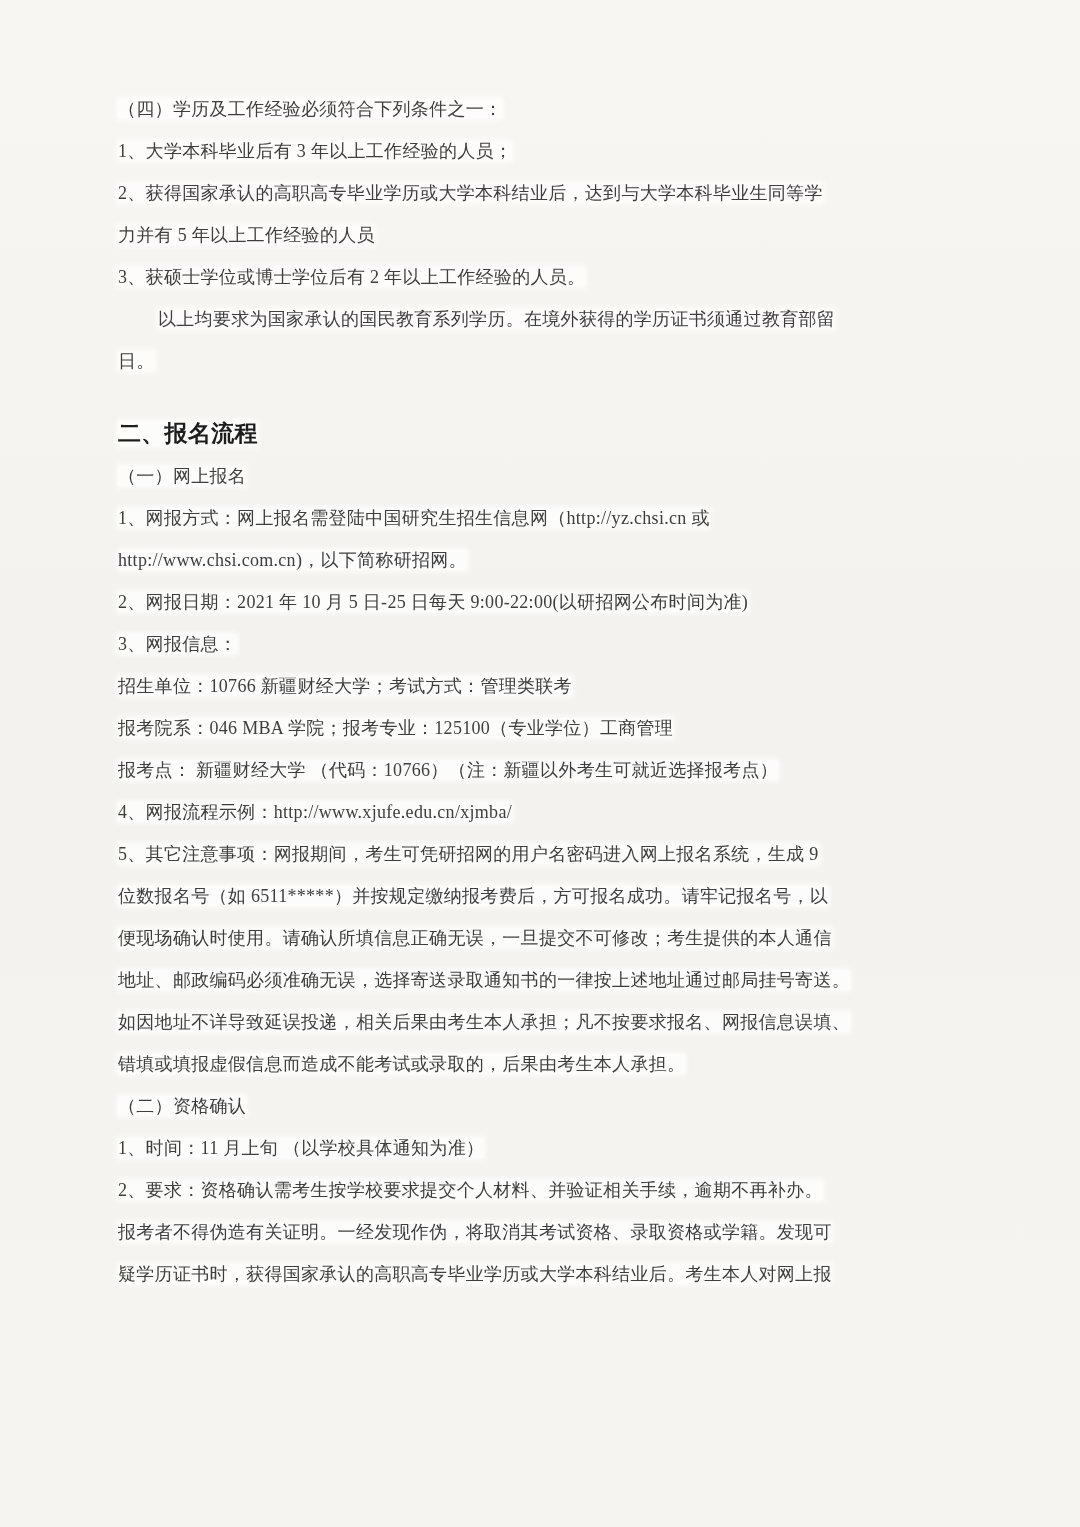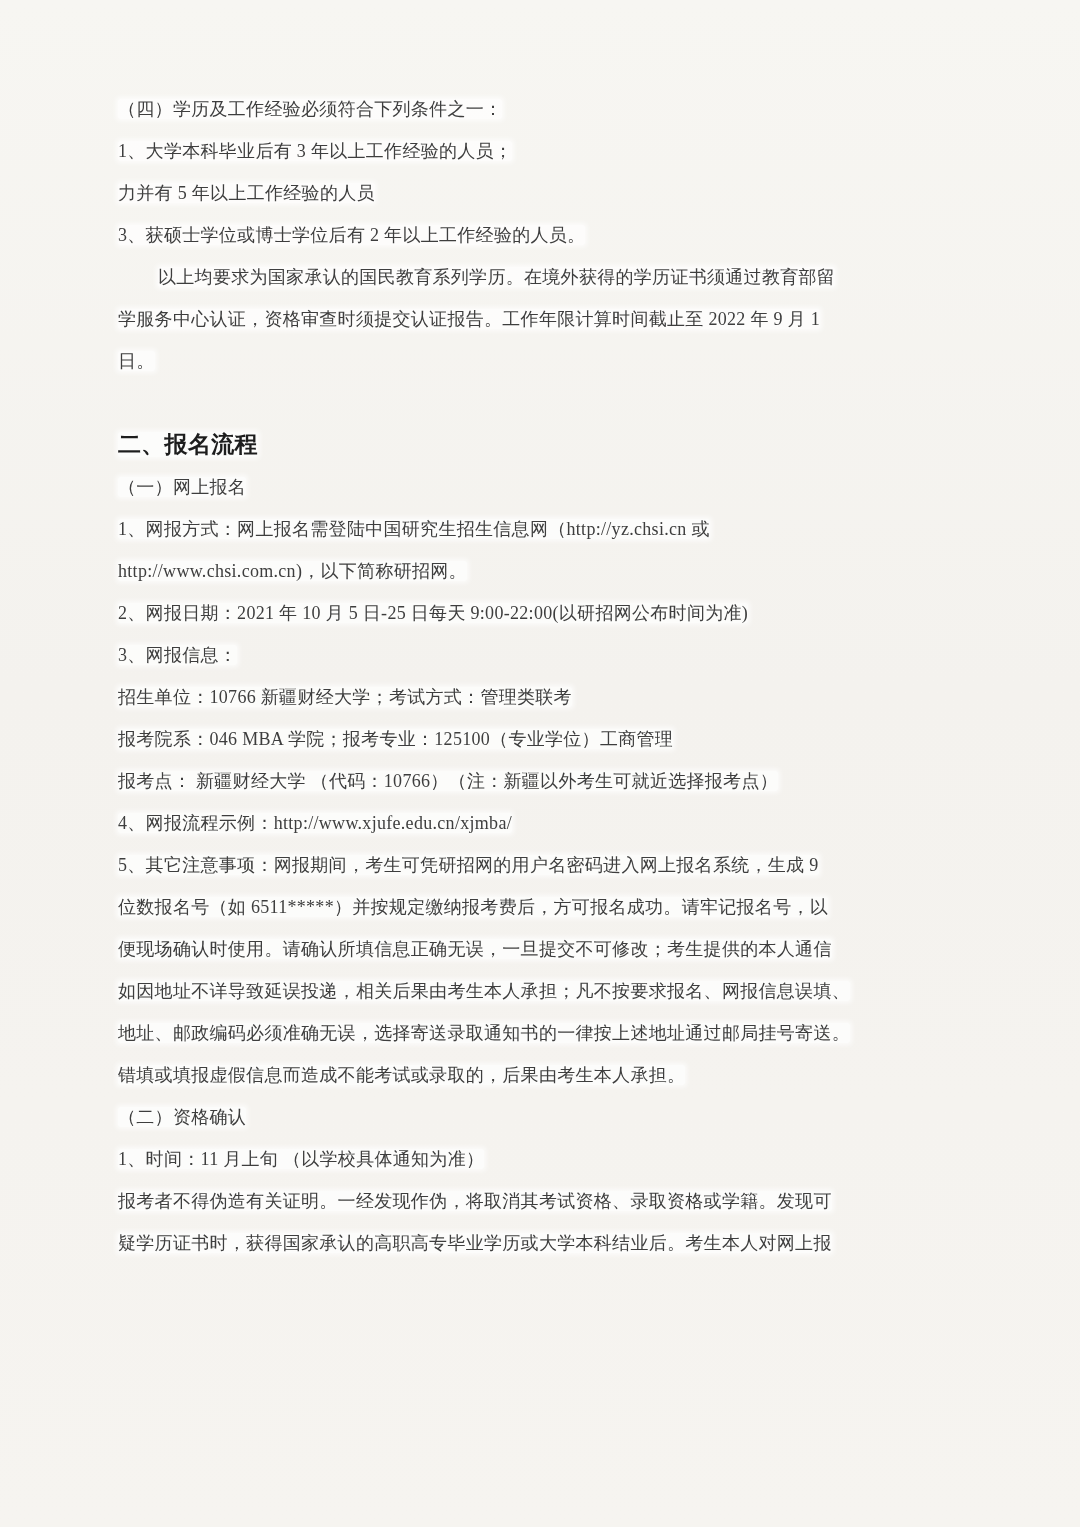--- a/index.html
+++ b/index.html
@@ -38,49 +38,50 @@
   .line.bold {
     font-weight: bold;
     color: #1d1d1d;
     font-size: 23px;
   }
   .line.indent {
     padding-left: 40px;
     font-family: Liberation Serif, serif;
   }
   .line.gap {
-    margin-top: 42px;
+    margin-top: 31px;
   }
 </style>
 </head>
 <body>
 
 <div class="page" style="background-color: rgb(246, 244, 240);">
   <div class="content" id="doc-lines" style="color: rgb(62, 62, 62);">
       <div class="line"><span class="line-text">（四）学历及工作经验必须符合下列条件之一：</span></div>
       <div class="line"><span class="line-text">1、大学本科毕业后有 3 年以上工作经验的人员；</span></div>
+      <div class="line"><span class="line-text">2、获得国家承认的高职高专毕业学历或大学本科结业后，达到与大学本科毕业生同等学</span></div>
       <div class="line"><span class="line-text">力并有 5 年以上工作经验的人员</span></div>
       <div class="line"><span class="line-text">3、获硕士学位或博士学位后有 2 年以上工作经验的人员。</span></div>
       <div class="line indent"><span class="line-text">以上均要求为国家承认的国民教育系列学历。在境外获得的学历证书须通过教育部留</span></div>
-      <div class="line"><span class="line-text">学服务中心认证，资格审查时须提交认证报告。工作年限计算时间截止至 2022 年 9 月 1</span></div>
       <div class="line"><span class="line-text">日。</span></div>
       <div class="line bold gap" style="color: rgb(29, 29, 29);"><span class="line-text">二、报名流程</span></div>
       <div class="line"><span class="line-text">（一）网上报名</span></div>
       <div class="line"><span class="line-text">1、网报方式：网上报名需登陆中国研究生招生信息网（http://yz.chsi.cn 或</span></div>
       <div class="line"><span class="line-text">http://www.chsi.com.cn)，以下简称研招网。</span></div>
       <div class="line"><span class="line-text">2、网报日期：2021 年 10 月 5 日-25 日每天 9:00-22:00(以研招网公布时间为准)</span></div>
       <div class="line"><span class="line-text">3、网报信息：</span></div>
       <div class="line"><span class="line-text">招生单位：10766 新疆财经大学；考试方式：管理类联考</span></div>
       <div class="line"><span class="line-text">报考院系：046 MBA 学院；报考专业：125100（专业学位）工商管理</span></div>
       <div class="line"><span class="line-text">报考点： 新疆财经大学 （代码：10766）（注：新疆以外考生可就近选择报考点）</span></div>
       <div class="line"><span class="line-text">4、网报流程示例：http://www.xjufe.edu.cn/xjmba/</span></div>
       <div class="line"><span class="line-text">5、其它注意事项：网报期间，考生可凭研招网的用户名密码进入网上报名系统，生成 9</span></div>
       <div class="line"><span class="line-text">位数报名号（如 6511*****）并按规定缴纳报考费后，方可报名成功。请牢记报名号，以</span></div>
       <div class="line"><span class="line-text">便现场确认时使用。请确认所填信息正确无误，一旦提交不可修改；考生提供的本人通信</span></div>
+      <div class="line"><span class="line-text">地址、邮政编码必须准确无误，选择寄送录取通知书的一律按上述地址通过邮局挂号寄送。</span></div>
       <div class="line"><span class="line-text">如因地址不详导致延误投递，相关后果由考生本人承担；凡不按要求报名、网报信息误填、</span></div>
-      <div class="line"><span class="line-text">地址、邮政编码必须准确无误，选择寄送录取通知书的一律按上述地址通过邮局挂号寄送。</span></div>
       <div class="line"><span class="line-text">错填或填报虚假信息而造成不能考试或录取的，后果由考生本人承担。</span></div>
       <div class="line"><span class="line-text">（二）资格确认</span></div>
       <div class="line"><span class="line-text">1、时间：11 月上旬 （以学校具体通知为准）</span></div>
+      <div class="line"><span class="line-text">2、要求：资格确认需考生按学校要求提交个人材料、并验证相关手续，逾期不再补办。</span></div>
       <div class="line"><span class="line-text">报考者不得伪造有关证明。一经发现作伪，将取消其考试资格、录取资格或学籍。发现可</span></div>
       <div class="line"><span class="line-text">疑学历证书时，获得国家承认的高职高专毕业学历或大学本科结业后。考生本人对网上报</span></div>
     </div>
 </div>
 
 </body></html>

